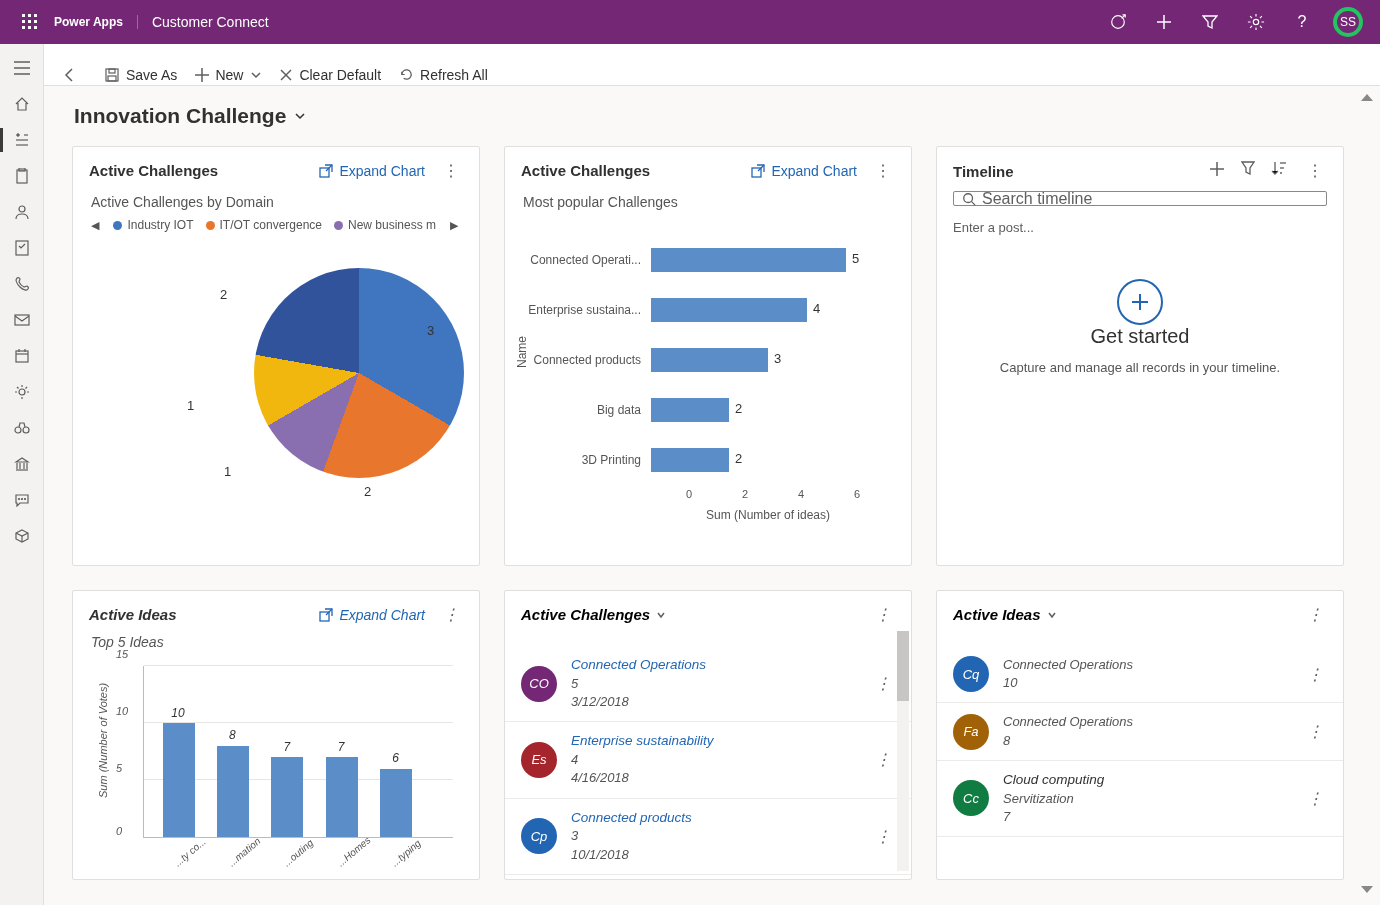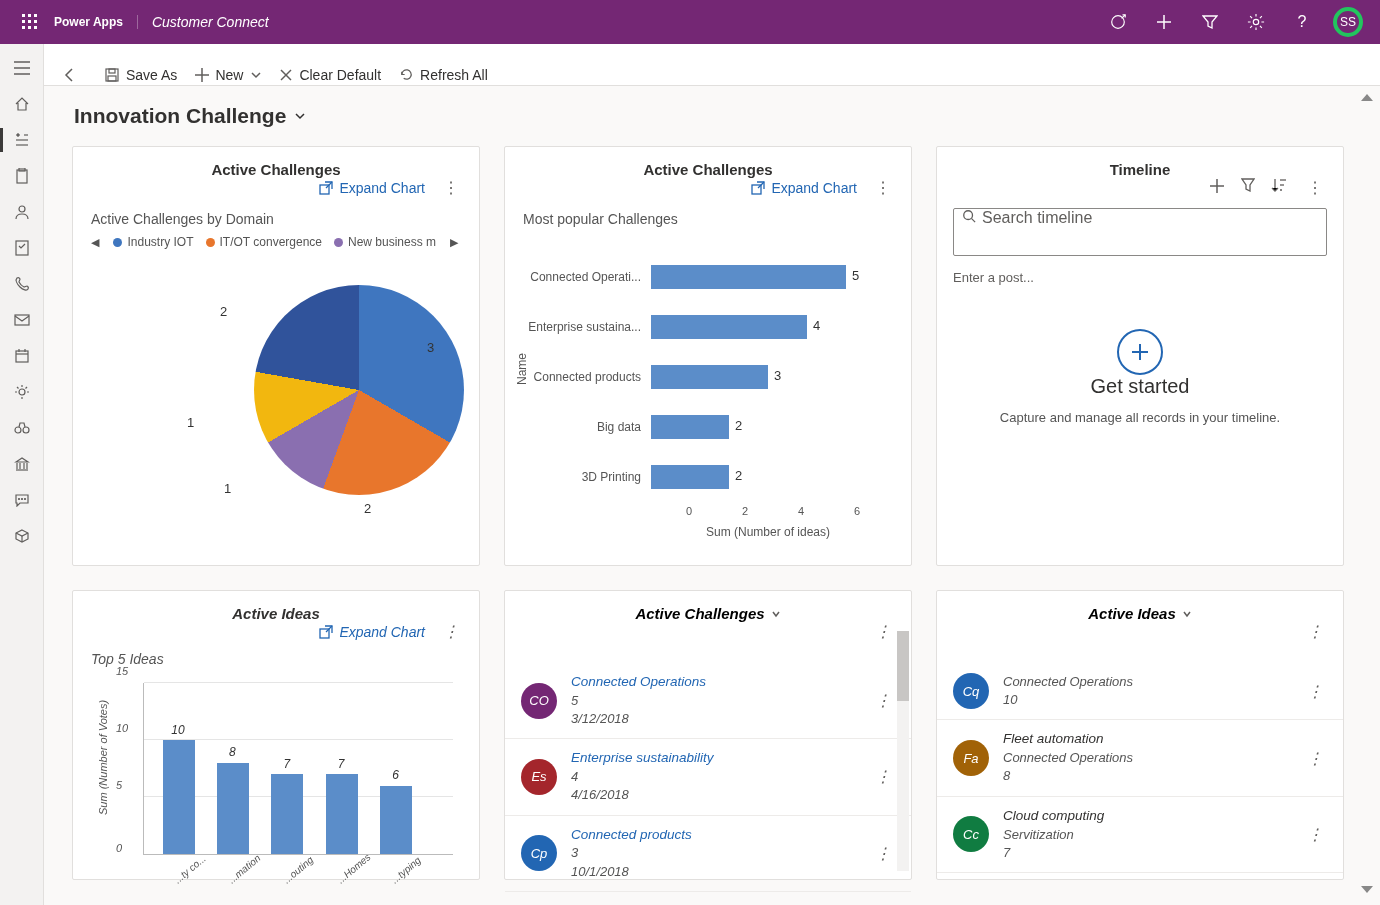--- a/index.html
+++ b/index.html
@@ -3,21 +3,21 @@
 <meta charset="utf-8">
 <style>
 * { box-sizing: border-box; margin: 0; padding: 0; font-family: "Segoe UI", Arial, sans-serif; }
 body { width: 1380px; height: 905px; overflow: hidden; background: #faf9f8; }
 
 
 .top-header { height: 44px; background: #742774; display: flex; align-items: center; color: #fff; padding: 0 10px; }
 .waffle { width: 40px; display:flex; justify-content:center; align-items:center;}
 .waffle svg { fill:#fff; }
 .brand { font-size: 12px; font-weight: 600; padding: 0 14px 0 4px; border-right: 1px solid rgba(255,255,255,0.3); }
-.app-name { font-size: 14px; padding-left: 14px; font-style: italic; }
+.app-name { font-size: 14px; padding-left: 14px; }
 .search-box { margin-left: auto; margin-right: auto; position: absolute; left: 460px; width: 468px; height: 30px; background: #e2c9e2; border-radius: 2px; display:flex; align-items:center; padding:0 8px; color:#605e5c;}
 .search-box svg { margin-right:6px; }
 .header-icons { margin-left: auto; display:flex; align-items:center; gap: 2px; }
 .header-icons .hicon { width: 44px; height: 44px; display:flex; align-items:center; justify-content:center; cursor:pointer; }
 .avatar-circle { width:30px; height:30px; border:4px solid #22c55e; border-radius:50%; display:flex;align-items:center;justify-content:center; font-size:12px; }
 
 
 .left-rail { position:absolute; left:0; top:44px; width:44px; bottom:0; background:#f3f2f1; border-right:1px solid #e1dfdd; display:flex; flex-direction:column; align-items:center; padding-top:6px; }
 .rail-item { width:44px; height:36px; display:flex; align-items:center; justify-content:center; cursor:pointer; position:relative; }
 .rail-item.active::before { content:''; position:absolute; left:0; top:6px; bottom:6px; width:3px; background:#3b3a39; }
@@ -28,21 +28,21 @@
 .cmd-bar .cmd { display:flex; align-items:center; gap:6px; cursor:pointer;margin-top:20px; }
 .cmd-bar .iconbox { width:32px; display:flex; justify-content:center;}
 
 
 .main { position:absolute; left:44px; top:86px; right:0; bottom:0; overflow:auto; padding:12px 28px 0 28px; }
 .page-title { font-size:21px; font-weight:600; color:#323130; display:flex; align-items:center; gap:8px; margin:6px 0 18px 2px;}
 .grid { display:grid; grid-template-columns: 408px 408px 408px; gap:24px; }
 .card { background:#fff; border:1px solid #e1dfdd; border-radius:2px; padding:14px 16px 12px 16px; position:relative; }
 .card.h1 { height:420px; }
 .card.h2 { height:290px;font-style:italic; }
-.card-header { display:flex; align-items:center; margin-bottom:10px;flex-direction:column; }
+.card-header { display:flex; align-items:center; margin-bottom:10px; }
 .card-title { font-size:15px; font-weight:600; color:#323130; }
 .card-actions { margin-left:auto; display:flex; align-items:center; gap:14px; }
 .expand-link { color:#2266b3; font-size:14px; display:flex; align-items:center; gap:6px; cursor:pointer;}
 .dots { cursor:pointer; color:#605e5c; padding:0 4px;}
 .subt { font-size:14px; color:#555; margin:14px 0 8px 2px;}
 .legend-row { display:flex; align-items:center; gap:12px; font-size:12px; color:#555; margin:4px 0 6px 0;}
 .legend-item { display:flex; align-items:center; gap:5px; white-space:nowrap;}
 .dot { width:9px;height:9px;border-radius:50%; display:inline-block;}
 .chev { color:#555; cursor:pointer; padding:0 2px; font-size:11px;}
 
@@ -59,21 +59,21 @@
 .hbar-bar { height:24px; background:#5b8dc9; position:absolute; left:0;}
 .hbar-val { position:absolute; font-size:13px; color:#333; top:3px;}
 .axis-label { font-size:12px; color:#555;}
 .ylab-rot { position:absolute; left:-6px; top:150px; transform:rotate(-90deg); transform-origin:left top; font-size:12px; color:#555;}
 .xticks { display:flex; margin-left:140px; font-size:11px; color:#555; gap:0;}
 .xticks span { flex:1; text-align:center;}
 
 
 .tl-actions { margin-left:auto; display:flex; gap:16px; }
 .tl-actions .ticon { cursor:pointer; }
-.tl-search { width:100%; height:48px; border:1px solid #8a8886; border-radius:2px; display:flex; padding:0 8px; margin-top:4px; color:#605e5c;}
+.tl-search { width:100%; height:15px; border:1px solid #8a8886; border-radius:2px; display:flex; align-items:center; padding:0 8px; margin-top:4px; color:#605e5c;}
 .tl-post { margin-top:10px; font-size:13px; color:#605e5c; padding:4px 0;}
 .tl-empty { margin-top:40px; text-align:center;}
 .tl-plus { width:46px;height:46px;border:2px solid #2266b3;border-radius:50%; margin:0 auto; display:flex;align-items:center;justify-content:center; color:#2266b3; font-size:24px;}
 .tl-h { font-size:20px; color:#323130;}
 .tl-p { font-size:13px; color:#555; margin-top:12px;}
 
 
 .vbar-wrap { position:relative; height:220px; margin-top:6px;}
 .vbar-area { position:absolute; left:54px; right:10px; top:8px; bottom:40px; border-left:1px solid #bbb; border-bottom:1px solid #bbb;}
 .gridline { position:absolute; left:0; right:0; border-top:1px solid #e5e5e5;}
@@ -568,21 +568,20 @@
             <div class="badge" style="background:#2266b3">Cq</div>
       <div class="list-text">
               <div class="l2">Connected Operations</div>
               <div class="l3">10</div>
             </div>
       <div class="row-dots">⋮</div>
           </div>
           <div class="list-row">
             <div class="badge" style="background:#a16207">Fa</div>
       <div class="list-text">
-              <div class="l1b" style="">Fleet automation</div>
               <div class="l2">Connected Operations</div>
               <div class="l3">8</div>
             </div>
       <div class="row-dots">⋮</div>
           </div>
           <div class="list-row">
             <div class="badge" style="background:#107c41">Cc</div>
       <div class="list-text">
               <div class="l1b" style="">Cloud computing</div>
               <div class="l2">Servitization</div>

